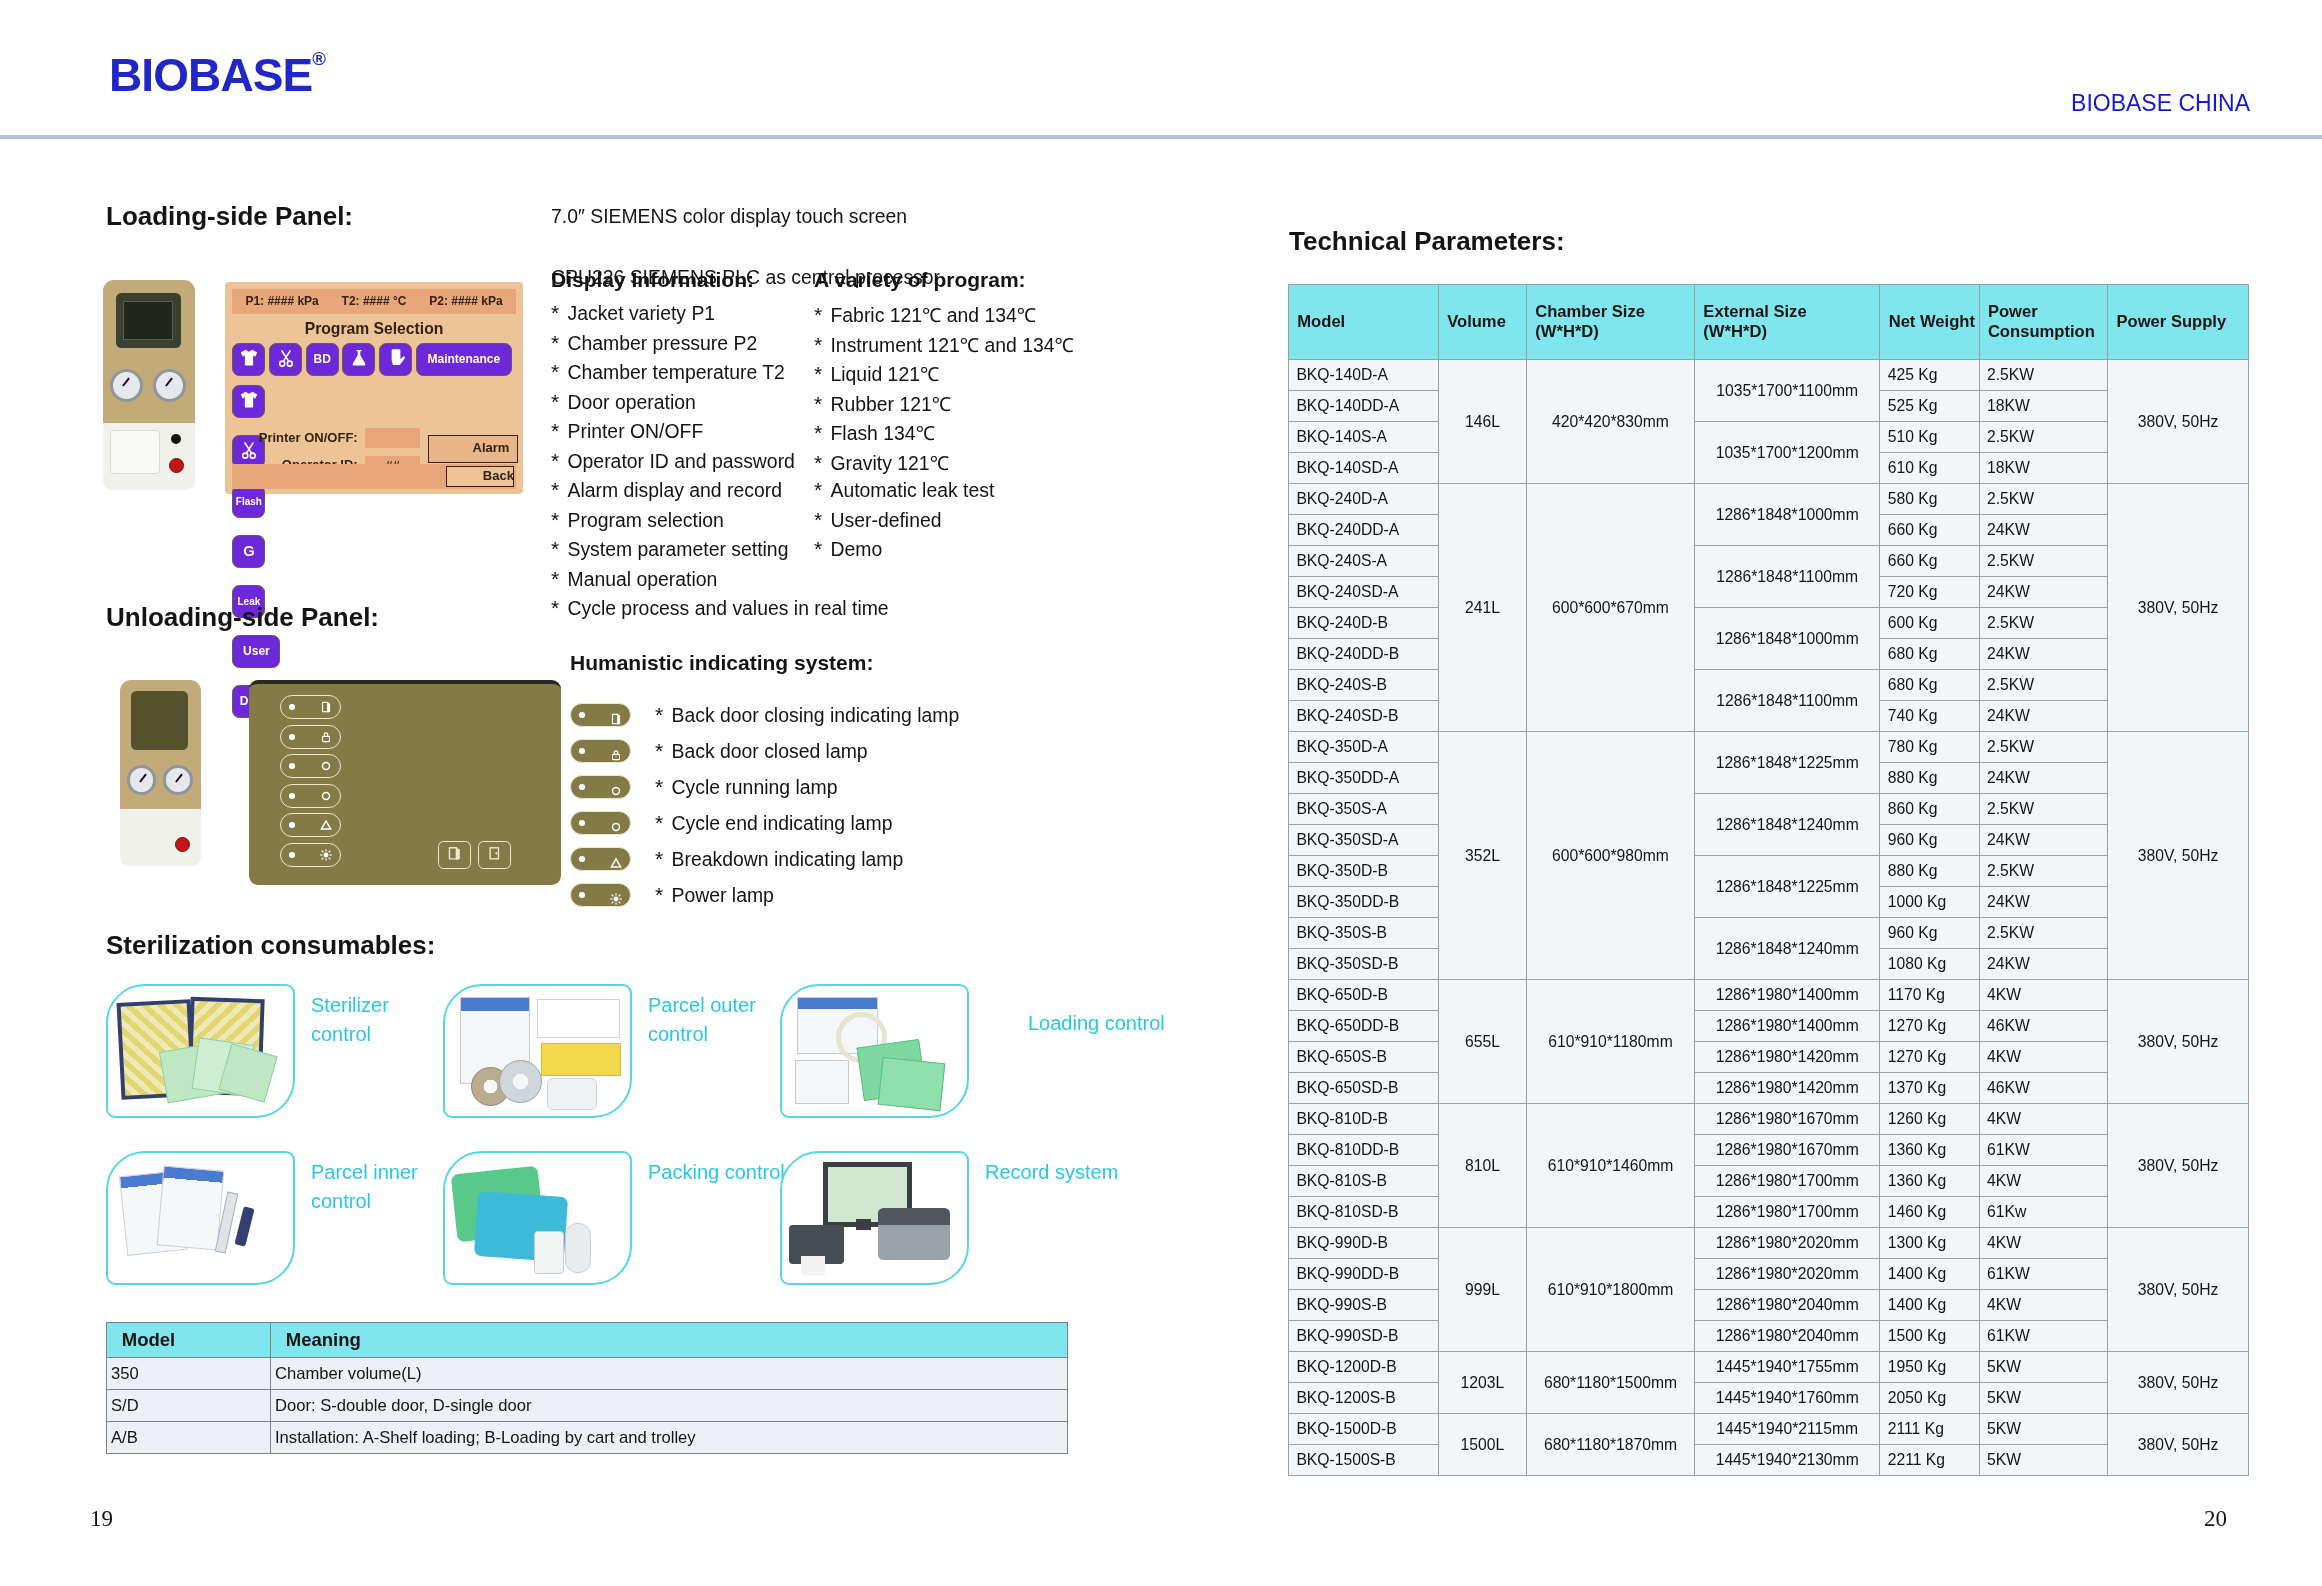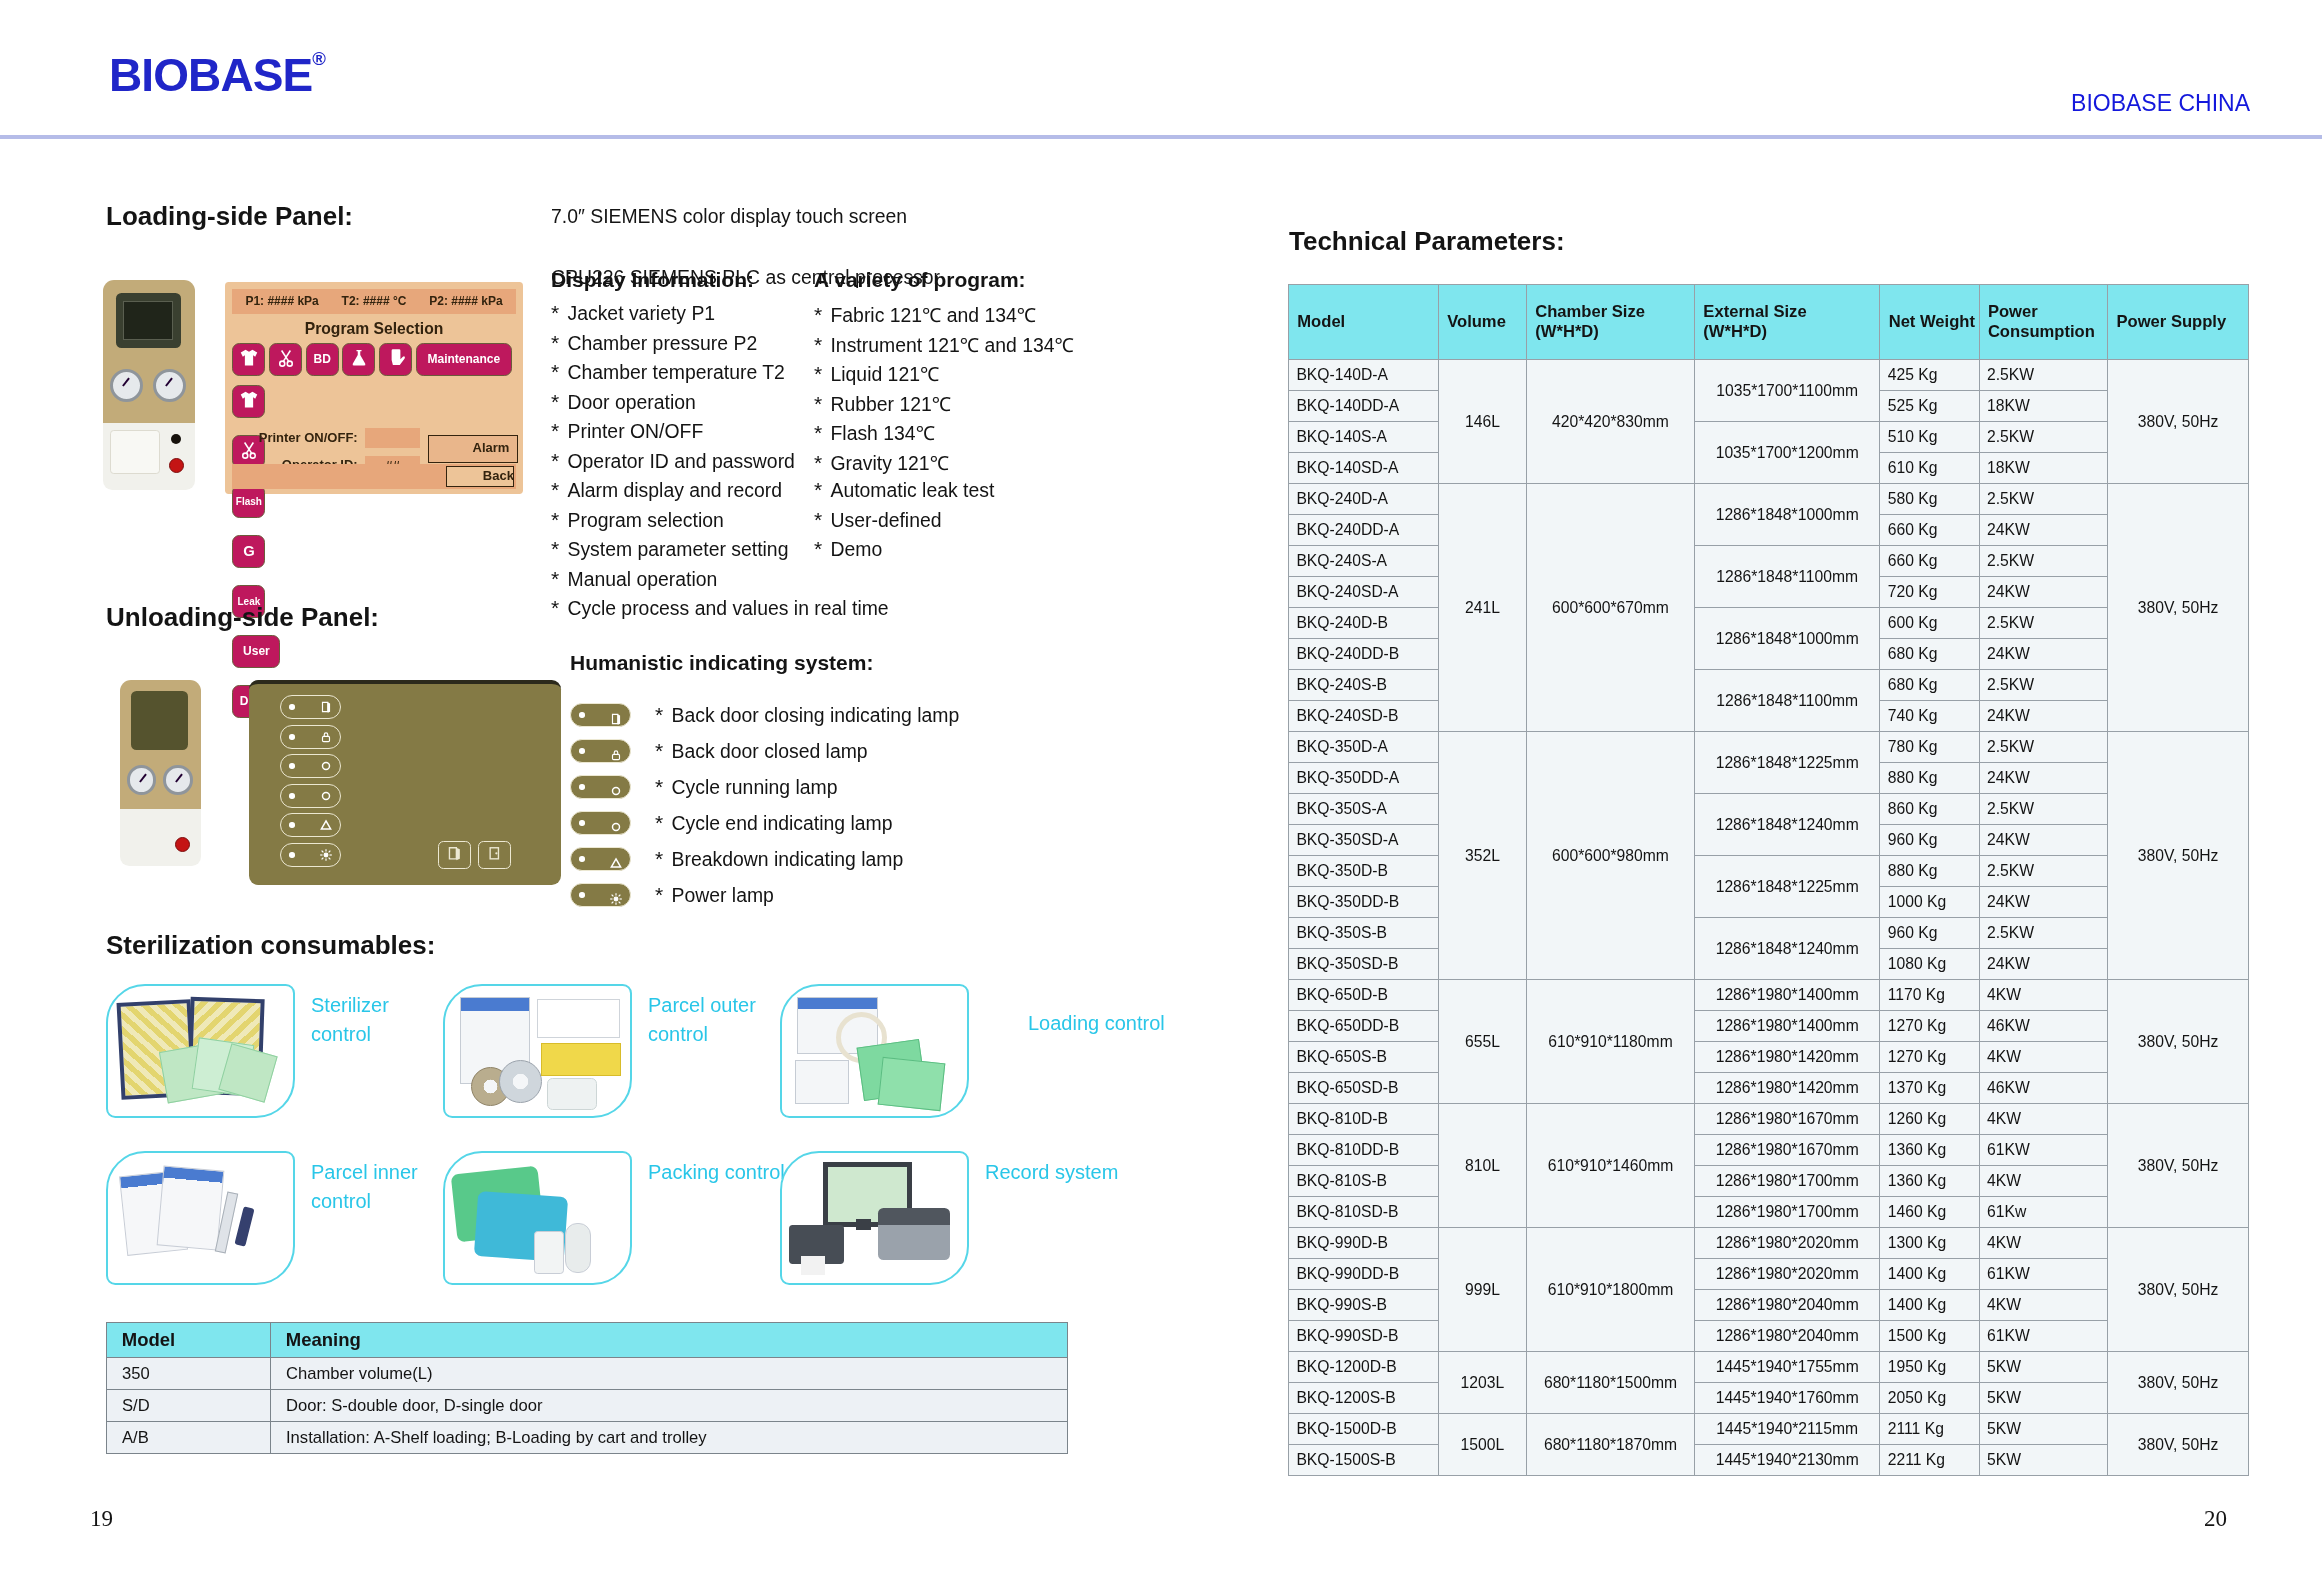--- a/index.html
+++ b/index.html
@@ -30,21 +30,21 @@
   .dev-bottom{position:relative;width:92px;background:#f1f1ec;border-radius:0 0 9.2px 9.2px;}
   .dev-panel{position:absolute;left:7.4px;top:7.4px;width:48px;height:42px;border:1.8px solid #dddbd0;border-radius:3.7px;background:#f8f8f4;}
   .dot-black{position:absolute;width:10px;height:10px;border-radius:50%;background:#17120c;}
   .dot-red{position:absolute;width:13px;height:13px;border-radius:50%;background:#c41414;border:1.8px solid #7c0d0d;}
   
   .tscreen{position:absolute;left:122px;top:1.8px;width:298px;height:212px;background:#edc498;border-radius:3.7px;color:#33230e;}
   .ts-strip{position:absolute;left:7.4px;right:7.4px;height:25px;background:#e7a77b;}
   .ts-readouts{display:flex;justify-content:space-between;padding:0 13px;font-size:12px;font-weight:bold;line-height:25px;}
   .ts-title{position:absolute;left:0;right:0;top:38px;text-align:center;font-size:15.7px;font-weight:bold;}
   .btn-row{position:absolute;left:7.4px;display:flex;gap:3.7px;}
-  .ts-btn{width:33px;height:33px;background:#be185d;border:1.8px solid #6b5b3a;border-radius:7.4px;box-sizing:border-box;
+  .ts-btn{width:33px;height:33px;background:#6d28d9;border:1.8px solid #6b5b3a;border-radius:7.4px;box-sizing:border-box;
           display:flex;align-items:center;justify-content:center;color:#fff;font-weight:bold;font-size:12px;}
   .ts-btn.wide{width:96px;font-size:12px;}
   .ts-btn.mid{width:48px;}
   .ts-label{position:absolute;font-size:13px;font-weight:bold;text-align:right;width:129px;left:3.7px;}
   .ts-field{position:absolute;left:140px;width:55px;height:20px;background:#e7a77b;font-size:13px;font-weight:bold;text-align:center;line-height:20px;}
   .ts-alarm{position:absolute;left:203px;width:90px;height:28px;background:#e9b68b;border:1.8px solid #33230e;box-sizing:border-box;
             text-align:center;line-height:24px;font-size:13px;font-weight:bold;padding-left:36px;}
   .ts-back{position:absolute;right:1.8px;top:1.8px;width:68px;height:21px;background:#edc498;border:1.8px solid #33230e;box-sizing:border-box;
            text-align:center;line-height:17.5px;font-size:13px;font-weight:bold;padding-left:36px;}
   
@@ -59,21 +59,21 @@
   .ind-row .pill{background:#847a45;margin-right:24px;flex:0 0 61px;}
   
   .cons-card{position:absolute;width:189px;height:134px;background:#fff;border:2.8px solid #55d6e8;
              border-radius:39px 9.2px 39px 9.2px;box-sizing:border-box;overflow:hidden;}
   .cons-card .art{position:absolute;}
   .cons-label{position:absolute;width:138px;font-size:20px;line-height:29px;color:#29c6e8;}
   
   table{border-collapse:collapse;table-layout:fixed;}
   .legend-tbl{width:962px;font-size:16.6px;}
   .legend-tbl th{background:#7fe6ee;font-size:18.5px;font-weight:bold;text-align:left;padding-left:14.8px;height:32px;}
-  .legend-tbl td{background:#edf1f5;height:29px;padding-left:15px;}
+  .legend-tbl td{background:#edf1f5;height:29px;padding-left:4px;}
   .legend-tbl th,.legend-tbl td{border:0.9px solid #7b848b;}
   .legend-tbl{border:1.8px solid #3c4146;}
   .tech-tbl{width:961px;font-size:15.7px;}
   .tech-tbl th{background:#7fe6ee;font-weight:bold;font-size:16.6px;text-align:left;padding-left:8.3px;height:72px;vertical-align:middle;}
   .tech-tbl td{background:#f2f6f8;height:30px;padding:0 3.7px 0 7.4px;overflow:hidden;white-space:nowrap;}
   .tech-tbl th,.tech-tbl td{border:0.9px solid #98a0a7;}
   .tech-tbl{border:1.8px solid #3c4146;}
   .tech-tbl tr.g-top td{border-top:1.8px solid #41474d;}
   .tech-tbl td.c-vol,.tech-tbl td.c-cham,.tech-tbl td.c-ext,.tech-tbl td.c-sup{text-align:center;padding-left:3.7px;}
   .pg-num{position:absolute;font-family:"Liberation Serif",serif;font-size:23px;}

